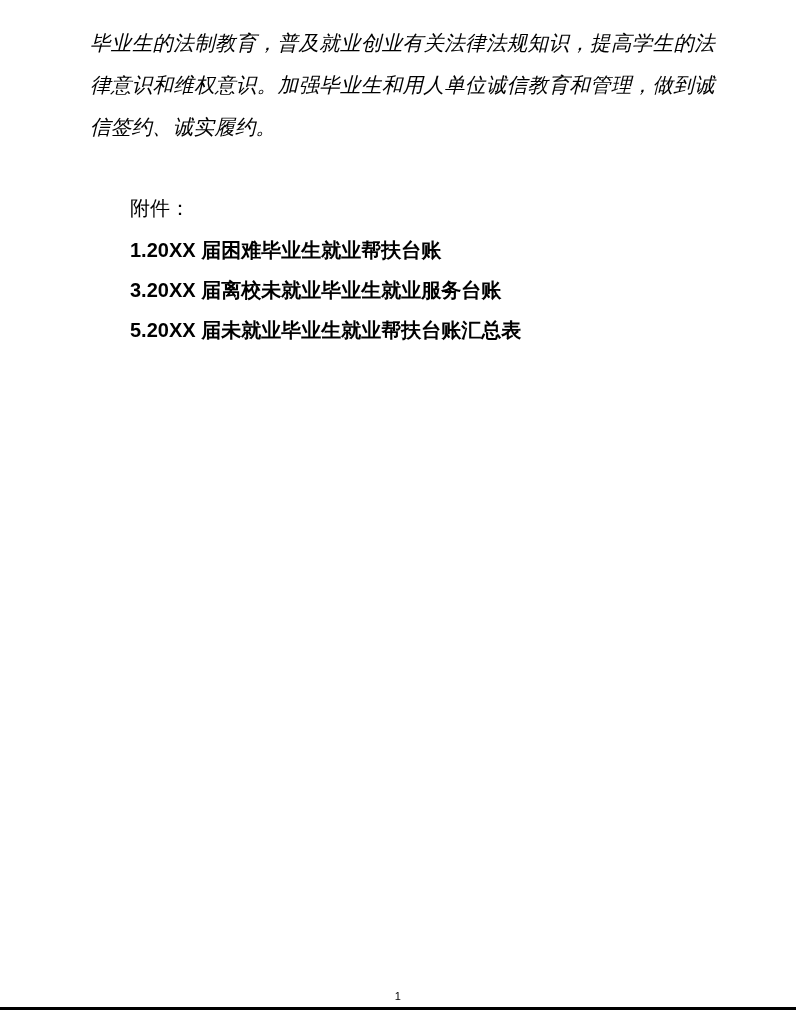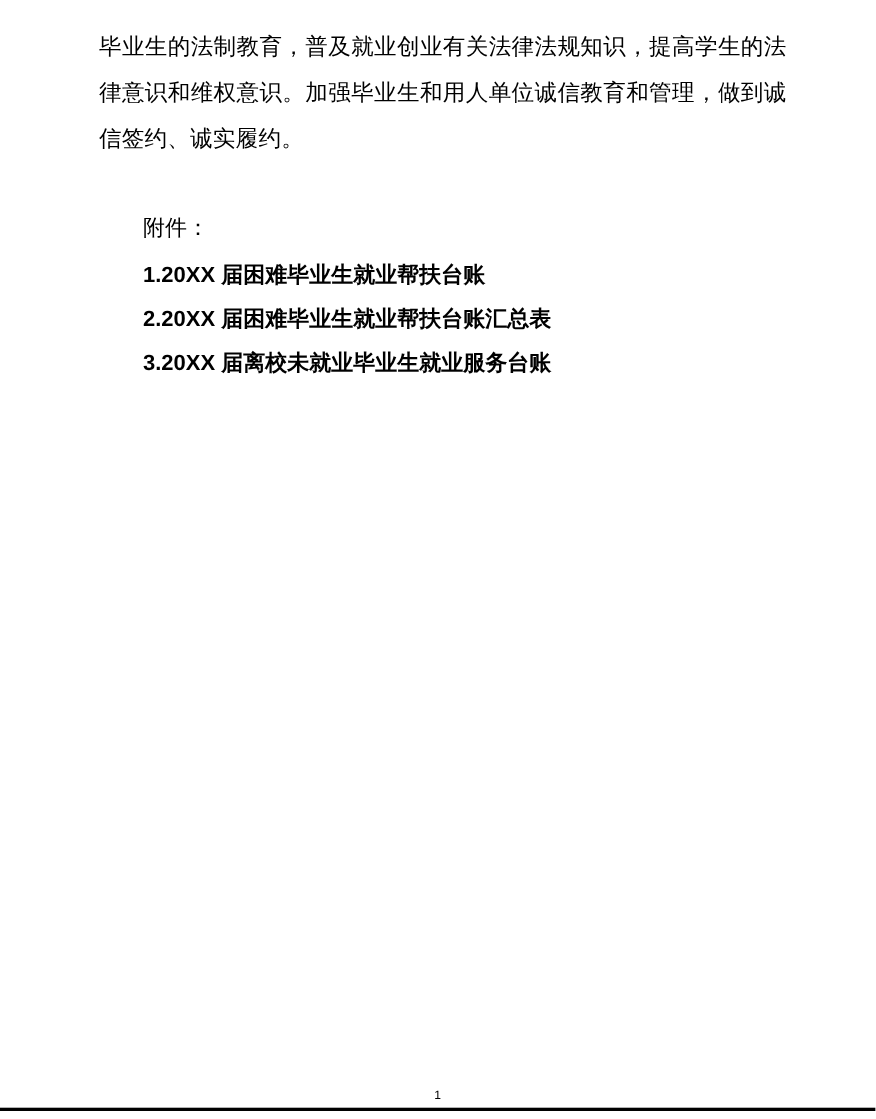--- a/index.html
+++ b/index.html
@@ -28,20 +28,21 @@
     width: 625px;
   }
   .para {
     font-size: 20.5px;
     line-height: 42px;
     letter-spacing: 0.2px;
     text-align: justify;
     text-justify: inter-ideograph;
     margin: 0;
     color: #000000;
+    font-style: italic;
   }
   .attachments {
     position: absolute;
     left: 130px;
     top: 188px;
     width: 580px;
   }
   .attach-title {
     font-size: 20px;
     line-height: 40px;
@@ -80,20 +81,20 @@
 
 <div class="page">
 
   <div class="body-block">
     <p class="para">毕业生的法制教育，普及就业创业有关法律法规知识，提高学生的法律意识和维权意识。加强毕业生和用人单位诚信教育和管理，做到诚信签约、诚实履约。</p>
   </div>
 
   <div class="attachments">
     <p class="attach-title">附件：</p>
     <p class="attach-item">1.20XX 届困难毕业生就业帮扶台账</p>
-    <p class="attach-item">2.20XX 届困难毕业生就业帮扶台账汇总表</p>
     <p class="attach-item">3.20XX 届离校未就业毕业生就业服务台账</p>
+    <p class="attach-item">5.20XX 届未就业毕业生就业帮扶台账汇总表</p>
   </div>
 
   <div class="page-number">1</div>
   <div class="footer-rule"></div>
 
 </div>
 
 </body></html>

